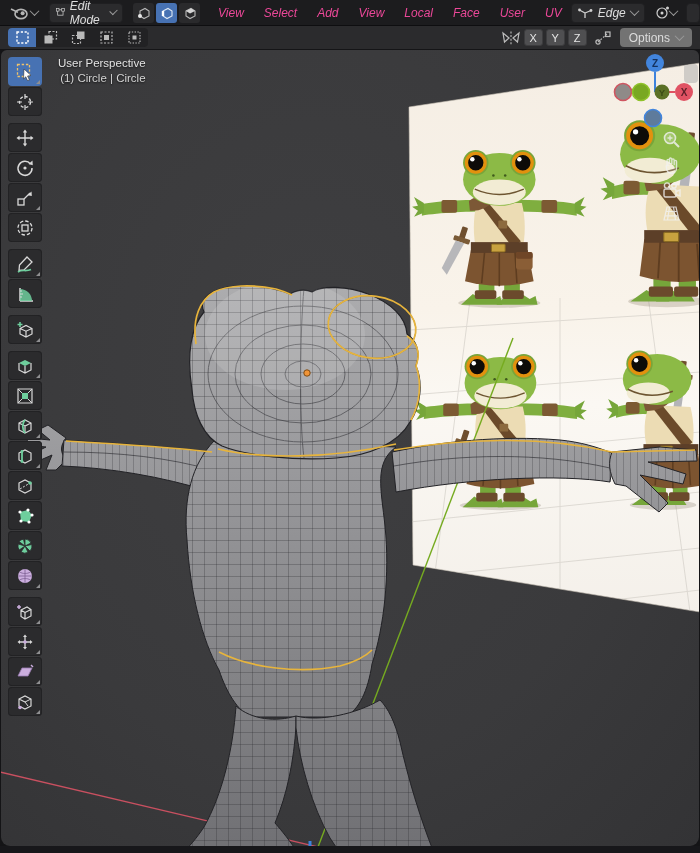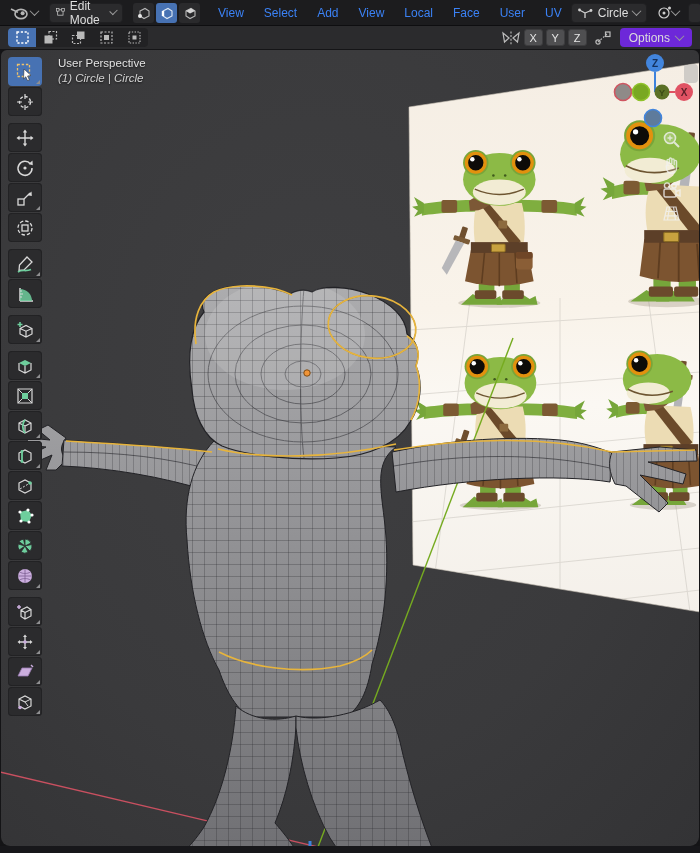--- a/index.html
+++ b/index.html
@@ -2,23 +2,23 @@
 <html><head>
 <meta charset="utf-8">
 <style>
   * { margin:0; padding:0; box-sizing:border-box; }
   html,body { width:700px; height:853px; overflow:hidden; background:#141416;
     font-family:"Liberation Sans", sans-serif; -webkit-font-smoothing:antialiased; }
 
   
   .topbar { position:absolute; left:0; top:0; width:700px; height:26px;
     background:#1c1c1e; display:flex; align-items:center; padding:0 6px;
-    border-bottom:1px solid #0e0e10; z-index:50; overflow:hidden; }
+    border-bottom:1px solid #0e0e10; z-index:50; overflow:hidden;font-style:italic; }
   .tb-group { display:flex; align-items:center; gap:2px; }
-  .menu-item { color:#3b82f6; font-size:12px; padding:3px 9px; border-radius:4px; cursor:default; }
+  .menu-item { color:#ec4899; font-size:12px; padding:3px 9px; border-radius:4px; cursor:default; }
   .pill { display:flex; align-items:center; gap:5px; background:#2b2b2d; border:1px solid #1f1f21;
     border-radius:4px; padding:2px 6px; color:#dedede; font-size:12px; height:20px; }
   .chev { width:7px; height:7px; border-right:1.4px solid #9a9a9a; border-bottom:1.4px solid #9a9a9a;
     transform:rotate(45deg) translate(-1px,-1px); display:inline-block; }
   .mode-btn { width:21px; height:20px; border-radius:3px; display:flex; align-items:center;
     justify-content:center; background:#2a2a2c; margin:0 1px; }
   .mode-btn.active { background:#4772b3; }
   .icon-btn { height:20px; display:flex; align-items:center; justify-content:center;
     padding:0 3px; border-radius:3px; }
   .spacer { flex:1; }
@@ -26,33 +26,33 @@
   
   .toolsettings { position:absolute; left:0; top:26px; width:700px; height:24px;
     background:#2b2b2d; display:flex; align-items:center; padding:0 8px;
     border-bottom:1px solid #151517; z-index:49; }
   .sel-group { display:flex; background:#222224; border-radius:4px; overflow:hidden; }
   .sel-btn { width:28px; height:19px; display:flex; align-items:center; justify-content:center; }
   .sel-btn.active { background:#4772b3; }
   .axis-btn { min-width:19px; height:17px; background:#4f4f51; border:1px solid #3c3c3e;
     border-radius:3px; color:#e6e6e6; font-size:11px; display:flex; align-items:center;
     justify-content:center; margin-left:3px; padding:0 3px; }
-  .options-pill { display:flex; align-items:center; gap:6px; background:#6d28d9;
+  .options-pill { display:flex; align-items:center; gap:6px; background:#737373;
     border-radius:4px; padding:2px 9px; color:#dcdcdc; font-size:12px; height:19px; margin-left:8px; }
 
   
   .viewport { position:absolute; left:1px; top:50px; width:698px; height:796px;
     background:radial-gradient(ellipse at 45% 40%, #3f3f41 0%, #3a3a3c 60%, #333335 100%);
-    border-radius:6px 6px 9px 9px; overflow:hidden; z-index:1; }
+    border-radius:6px 6px 9px 9px; overflow:hidden; z-index:1;text-align:right; }
   .scene { position:absolute; left:-1px; top:-50px; width:700px; height:853px; z-index:1; }
   .window-bottom { position:absolute; left:0; top:846px; width:700px; height:7px; background:#17171a; z-index:60; }
 
   .overlay-text { position:absolute; left:57px; top:7px; z-index:20; pointer-events:none; }
   .overlay-text .l1 { color:#e3e3e3; font-size:11.5px; text-shadow:0 1px 2px rgba(0,0,0,.7); }
-  .overlay-text .l2 { color:#d4d4d4; font-size:11.5px; margin-top:3px; text-shadow:0 1px 2px rgba(0,0,0,.7);font-style:italic; }
+  .overlay-text .l2 { color:#d4d4d4; font-size:11.5px; margin-top:3px; text-shadow:0 1px 2px rgba(0,0,0,.7); }
 
   
   .tool-col { position:absolute; left:7px; top:7px; width:34px; z-index:30; display:flex;
     flex-direction:column; }
   .tool-btn { width:34px; height:29px; background:#2b2b2d; border-radius:4px; margin-bottom:1px;
     display:flex; align-items:center; justify-content:center; position:relative;
     box-shadow:0 0 0 1px #222224 inset; }
   .tool-btn.active { background:#4772b3; box-shadow:none; }
   .tool-btn.gap { margin-top:6px; }
   .corner:after { content:""; position:absolute; right:2px; bottom:2px; width:0; height:0;
@@ -123,21 +123,21 @@
 
   <div class="spacer"></div>
 
   <div class="tb-group">
     <div class="pill">
       <svg width="15" height="12" viewBox="0 0 15 12">
         <path d="M7,6 L1.5,3 M7,6 L13,3.5 M7,6 L7,11" stroke="#cfcfcf" stroke-width="1.3" fill="none"></path>
         <circle cx="1.5" cy="3" r="1.4" fill="#cfcfcf"></circle>
           <circle cx="13" cy="3.5" r="1.4" fill="#cfcfcf"></circle>
       </svg>
-      <span>Circle</span>
+      <span>Edge</span>
       <span class="chev"></span>
     </div>
     <div class="icon-btn" style="margin-left:4px">
       <svg width="16" height="16" viewBox="0 0 16 16">
         <circle cx="8" cy="8" r="5" fill="none" stroke="#cfcfcf" stroke-width="1.2"></circle>
         <circle cx="8" cy="8" r="1.5" fill="#cfcfcf"></circle>
         <circle cx="13.5" cy="3" r="1.5" fill="#cfcfcf"></circle>
       </svg>
       <span class="chev"></span>
     </div>

